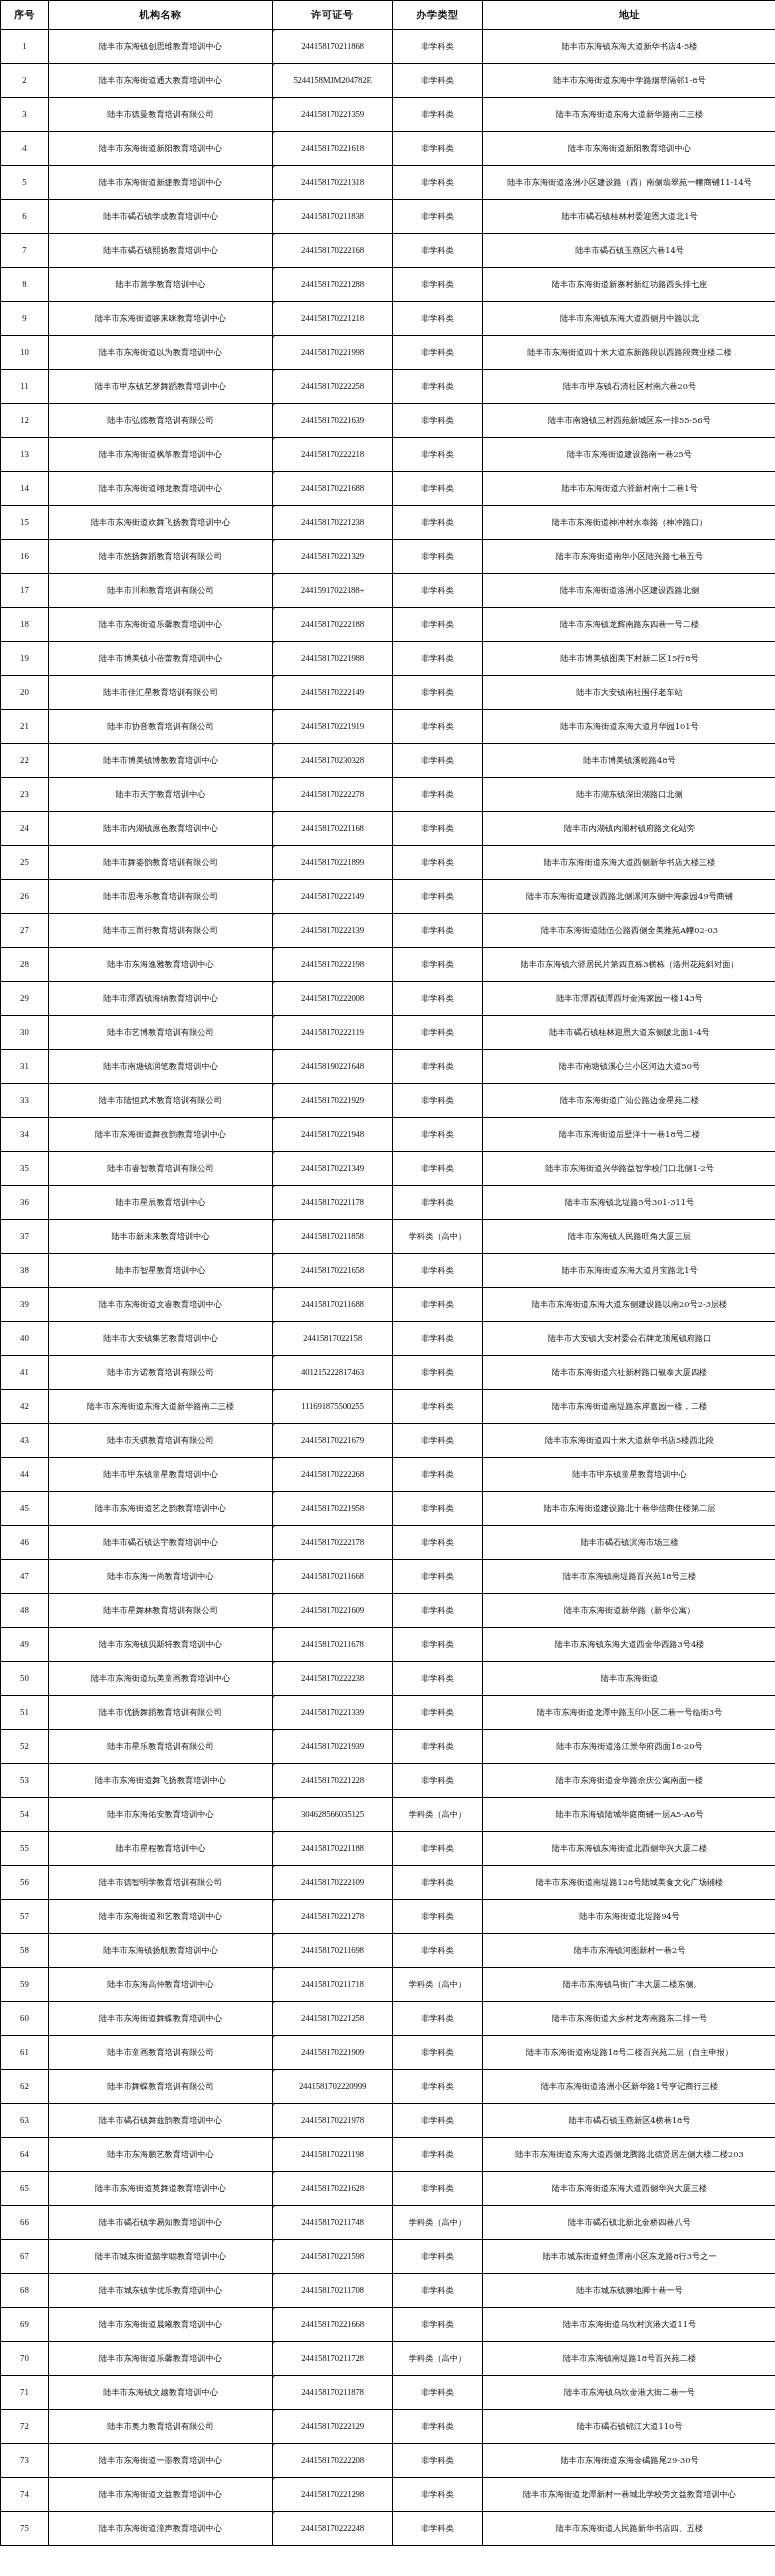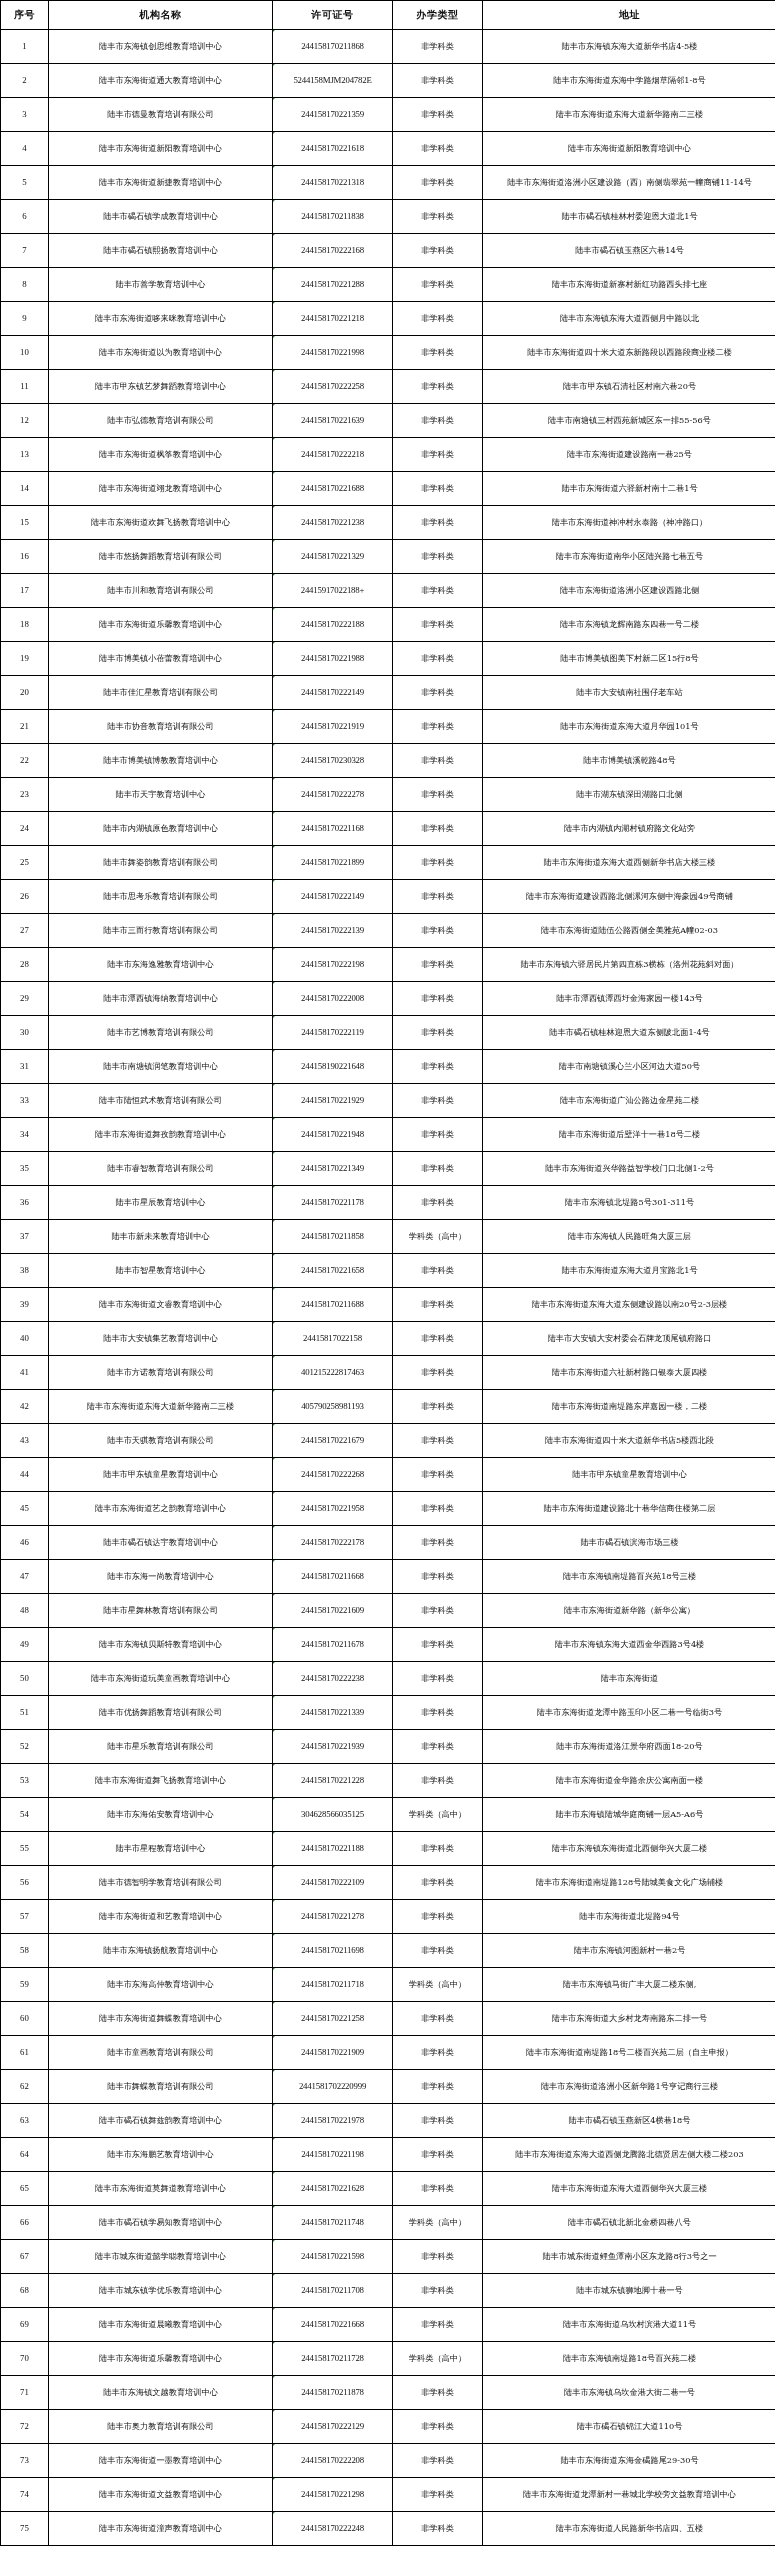--- a/index.html
+++ b/index.html
@@ -359,21 +359,21 @@
     <td class="no">41</td>
     <td class="name">陆丰市方诺教育培训有限公司</td>
     <td class="lic"><span class="flag"></span><span class="v">401215222817463</span></td>
     <td class="type">非学科类</td>
     <td class="addr">陆丰市东海街道六社新村路口银泰大厦四楼</td>
   </tr>
 
   <tr>
     <td class="no">42</td>
     <td class="name">陆丰市东海街道东海大道新华路南二三楼</td>
-    <td class="lic"><span class="flag"></span><span class="v">405790258981193</span></td>
+    <td class="lic"><span class="flag"></span><span class="v">111691875500255</span></td>
     <td class="type">非学科类</td>
     <td class="addr">陆丰市东海街道南堤路东岸嘉园一楼，二楼</td>
   </tr>
 
   <tr>
     <td class="no">43</td>
     <td class="name">陆丰市天骐教育培训有限公司</td>
     <td class="lic"><span class="flag"></span><span class="v">244158170221679</span></td>
     <td class="type">非学科类</td>
     <td class="addr">陆丰市东海街道四十米大道新华书店5楼西北段</td>

